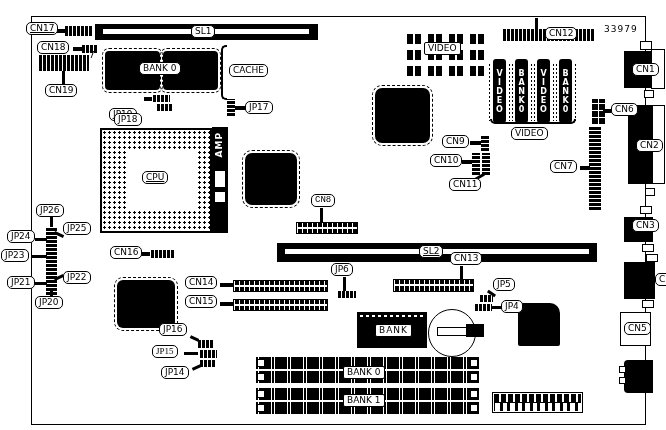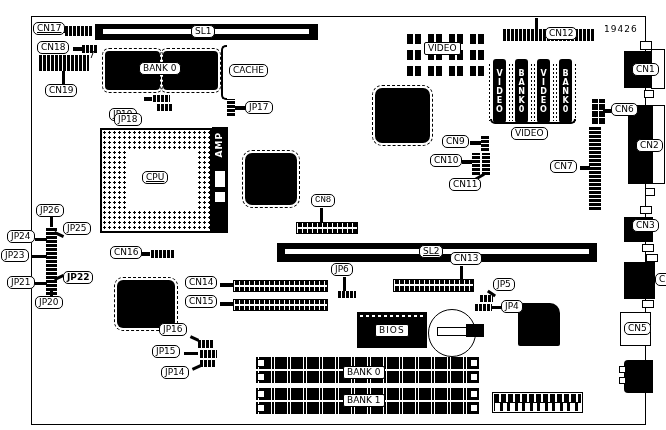--- a/index.html
+++ b/index.html
@@ -59,21 +59,21 @@
            writing-mode:vertical-rl; transform:rotate(180deg); letter-spacing:1px; z-index:3; }
   .ptxt { position:absolute; font-size:9px; letter-spacing:1px; }
 </style>
 </head>
 <body>
 
 <div id="stage">
 
   <div class="abs" style="left:31px;top:16px;width:615px;height:409px;border:1.5px solid #000;"></div>
 
-  <div class="co" style="left:33px;top:22px;text-decoration:underline;">CN17</div>
+  <div class="co" style="left:26px;top:22px;text-decoration:underline;">CN17</div>
   <div class="ld" style="left:55px;top:29px;width:10px;height:4px;"></div>
   <div class="hdr" style="left:64px;top:26px;width:28px;height:10px;"></div>
 
   <div class="co" style="left:37px;top:41px;">CN18</div>
   <div class="ld" style="left:73px;top:47px;width:9px;height:4px;"></div>
   <div class="hdr" style="left:81px;top:45px;width:16px;height:8px;"></div>
 
   <div class="hdr" style="left:38px;top:55px;width:51px;height:16px;"></div>
   <div class="ptxt" style="left:89px;top:50px;font-size:9px;">7</div>
   <div class="ld" style="left:62px;top:71px;width:3px;height:13px;"></div>
@@ -138,47 +138,47 @@
 
   <div class="hdrh" style="left:46px;top:227px;width:11px;height:69px;"></div>
   <div class="co" style="left:36px;top:204px;">JP26</div>
   <div class="ld" style="left:50px;top:217px;width:3px;height:10px;"></div>
   <div class="co" style="left:63px;top:222px;">JP25</div>
   <div class="ld" style="left:54px;top:233px;width:10px;height:3px;transform:rotate(25deg);"></div>
   <div class="co" style="left:7px;top:230px;">JP24</div>
   <div class="ld" style="left:35px;top:238px;width:12px;height:3px;"></div>
   <div class="co" style="left:1px;top:249px;">JP23</div>
   <div class="ld" style="left:31px;top:255px;width:16px;height:3px;"></div>
-  <div class="co" style="left:63px;top:271px;font-weight:bold;">JP22</div>
+  <div class="co" style="left:63px;top:271px;">JP22</div>
   <div class="ld" style="left:54px;top:276px;width:10px;height:3px;transform:rotate(-25deg);"></div>
   <div class="co" style="left:7px;top:276px;">JP21</div>
   <div class="ld" style="left:35px;top:282px;width:12px;height:3px;"></div>
   <div class="co" style="left:35px;top:296px;">JP20</div>
   <div class="ld" style="left:50px;top:288px;width:3px;height:9px;"></div>
 
   <div class="co" style="left:110px;top:246px;">CN16</div>
   <div class="ld" style="left:141px;top:252px;width:9px;height:4px;"></div>
   <div class="hdr" style="left:150px;top:250px;width:25px;height:8px;"></div>
 
   <div class="chip" style="left:117px;top:280px;width:58px;height:48px;border-radius:6px;"></div>
 
   <div class="co" style="left:159px;top:323px;">JP16</div>
   <div class="ld" style="left:190px;top:337px;width:9px;height:3px;transform:rotate(25deg);"></div>
   <div class="hdr" style="left:197px;top:340px;width:17px;height:8px;"></div>
-  <div class="co" style="left:152px;top:345px;">JP15</div>
+  <div class="co" style="left:152px;top:345px;font-family:Liberation Serif, serif;">JP15</div>
   <div class="ld" style="left:184px;top:352px;width:14px;height:3px;"></div>
   <div class="hdr" style="left:199px;top:350px;width:18px;height:8px;"></div>
   <div class="co" style="left:161px;top:366px;">JP14</div>
   <div class="ld" style="left:192px;top:366px;width:9px;height:3px;transform:rotate(-25deg);"></div>
   <div class="hdr" style="left:199px;top:360px;width:16px;height:7px;"></div>
 
   <div class="blk" style="left:357px;top:312px;width:70px;height:36px;">
     <div style="position:absolute;left:3px;top:3px;width:64px;height:2px;background:repeating-linear-gradient(90deg,#fff 0 3px,transparent 3px 6px);"></div>
   </div>
-  <div class="co" style="left:375px;top:324px;letter-spacing:1px;border-radius:2px;">BIOS</div>
+  <div class="co" style="left:375px;top:324px;letter-spacing:1px;border-radius:2px;">BANK</div>
 
   <div class="abs" style="left:428px;top:309px;width:48px;height:48px;border:1.5px solid #000;border-radius:50%;background:#fff;z-index:2;"></div>
   <div class="wbox" style="left:437px;top:327px;width:32px;height:9px;z-index:3;"></div>
   <div class="blk" style="left:466px;top:324px;width:18px;height:13px;z-index:3;"></div>
 
   <div class="co" style="left:493px;top:278px;">JP5</div>
   <div class="ld" style="left:487px;top:292px;width:9px;height:3px;transform:rotate(35deg);"></div>
   <div class="hdr" style="left:479px;top:295px;width:14px;height:7px;"></div>
   <div class="co" style="left:501px;top:300px;">JP4</div>
   <div class="ld" style="left:491px;top:306px;width:11px;height:3px;"></div>
@@ -209,21 +209,21 @@
     <div style="position:absolute;left:1px;top:1px;right:1px;height:9px;background:repeating-linear-gradient(90deg,#000 0 5px,#fff 5px 7px);border-bottom:1px solid #000;"></div>
     <div style="position:absolute;left:1px;bottom:1px;right:1px;height:8px;background:repeating-linear-gradient(90deg,#000 0 1.5px,#fff 1.5px 6px,#000 6px 7.5px);"></div>
   </div>
 
   <div class="varr" style="left:405px;top:31px;width:83px;height:47px;"></div>
   <div class="co" style="left:424px;top:42px;border-radius:2px;">VIDEO</div>
 
   <div class="co" style="left:545px;top:4px;margin-top:23px;">CN12</div>
   <div class="ld" style="left:535px;top:18px;width:3px;height:12px;"></div>
   <div class="hdr" style="left:502px;top:29px;width:92px;height:12px;"></div>
-  <div class="ptxt" style="left:604px;top:24px;">19426</div>
+  <div class="ptxt" style="left:604px;top:24px;">33979</div>
 
   <div class="pins" style="left:488px;top:63px;width:4px;height:58px;"></div>
   <div class="sip" style="left:493px;top:59px;">VIDEO</div>
   <div class="pins" style="left:508px;top:63px;width:5px;height:58px;"></div>
   <div class="sip" style="left:515px;top:59px;">BANK0</div>
   <div class="pins" style="left:530px;top:63px;width:5px;height:58px;"></div>
   <div class="sip" style="left:537px;top:59px;">VIDEO</div>
   <div class="pins" style="left:552px;top:63px;width:5px;height:58px;"></div>
   <div class="sip" style="left:559px;top:59px;">BANK0</div>
   <div class="pins" style="left:574px;top:63px;width:4px;height:58px;"></div>

